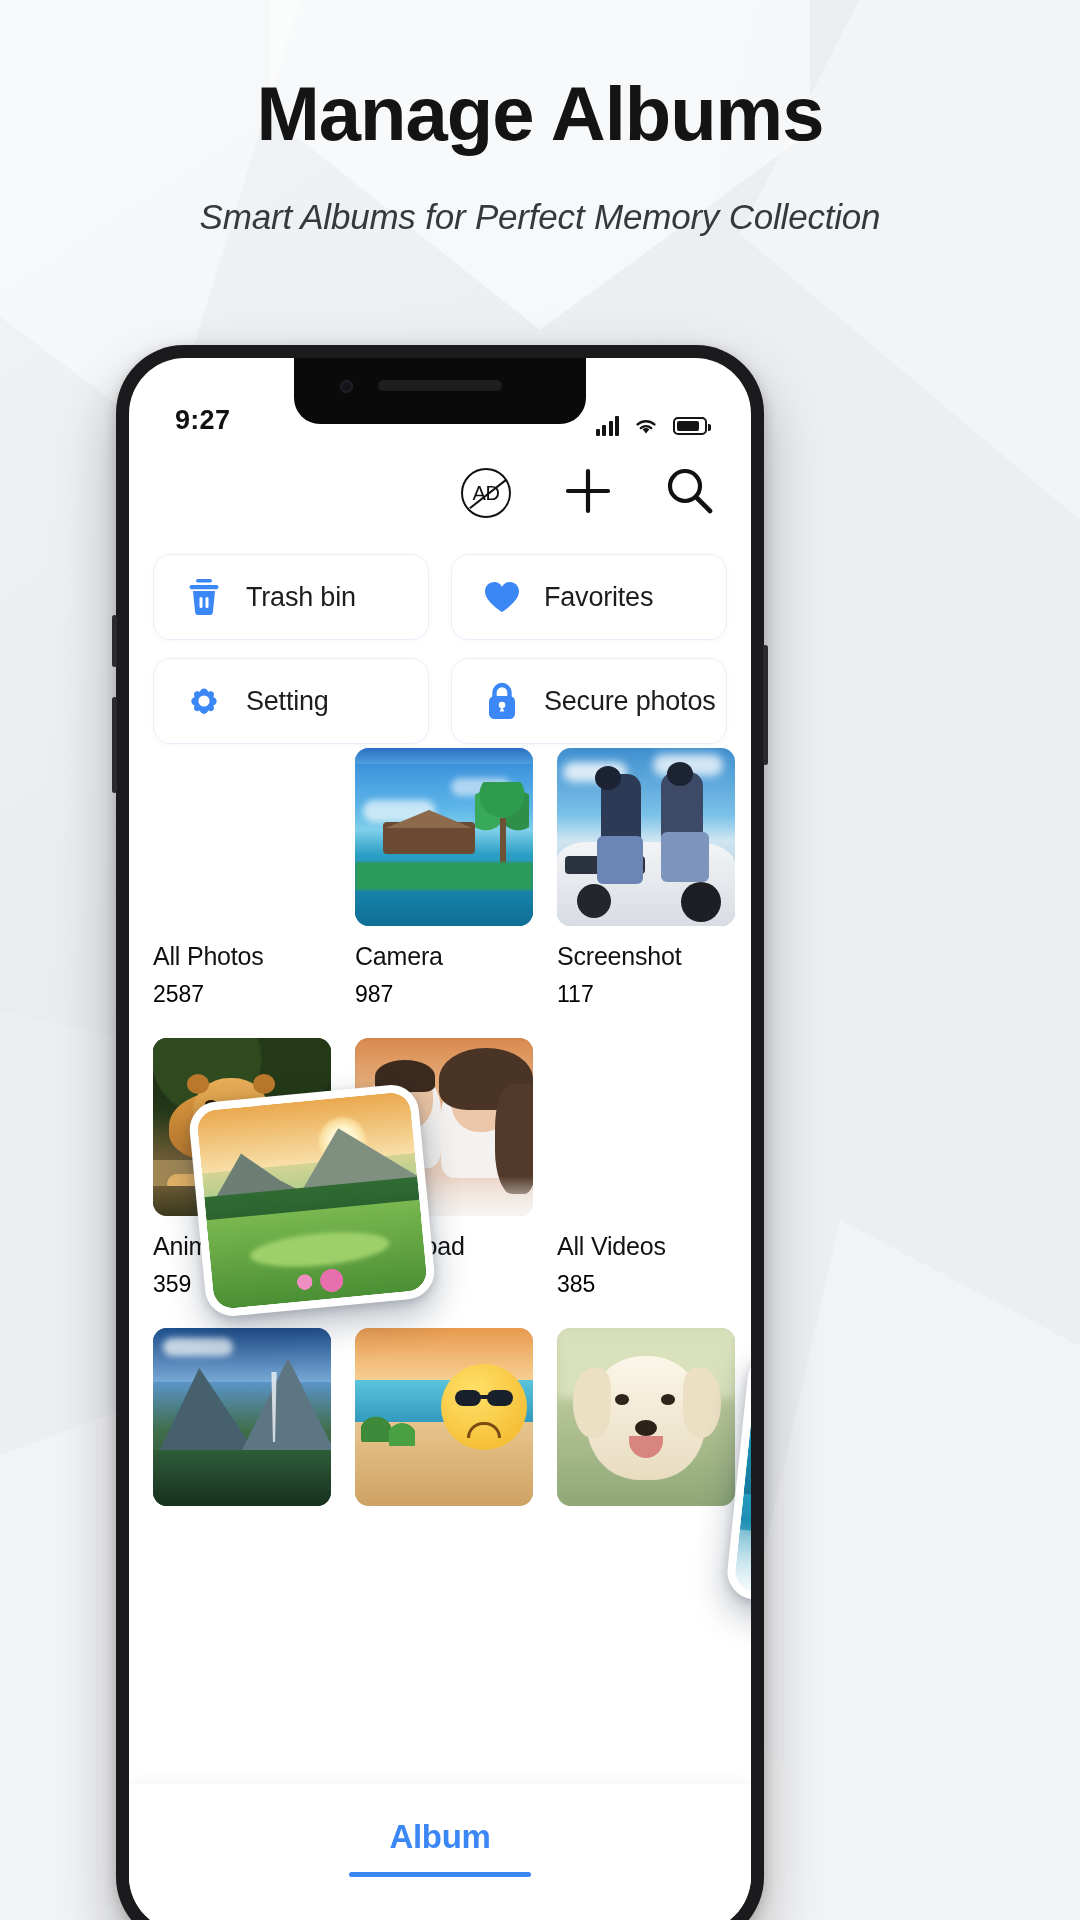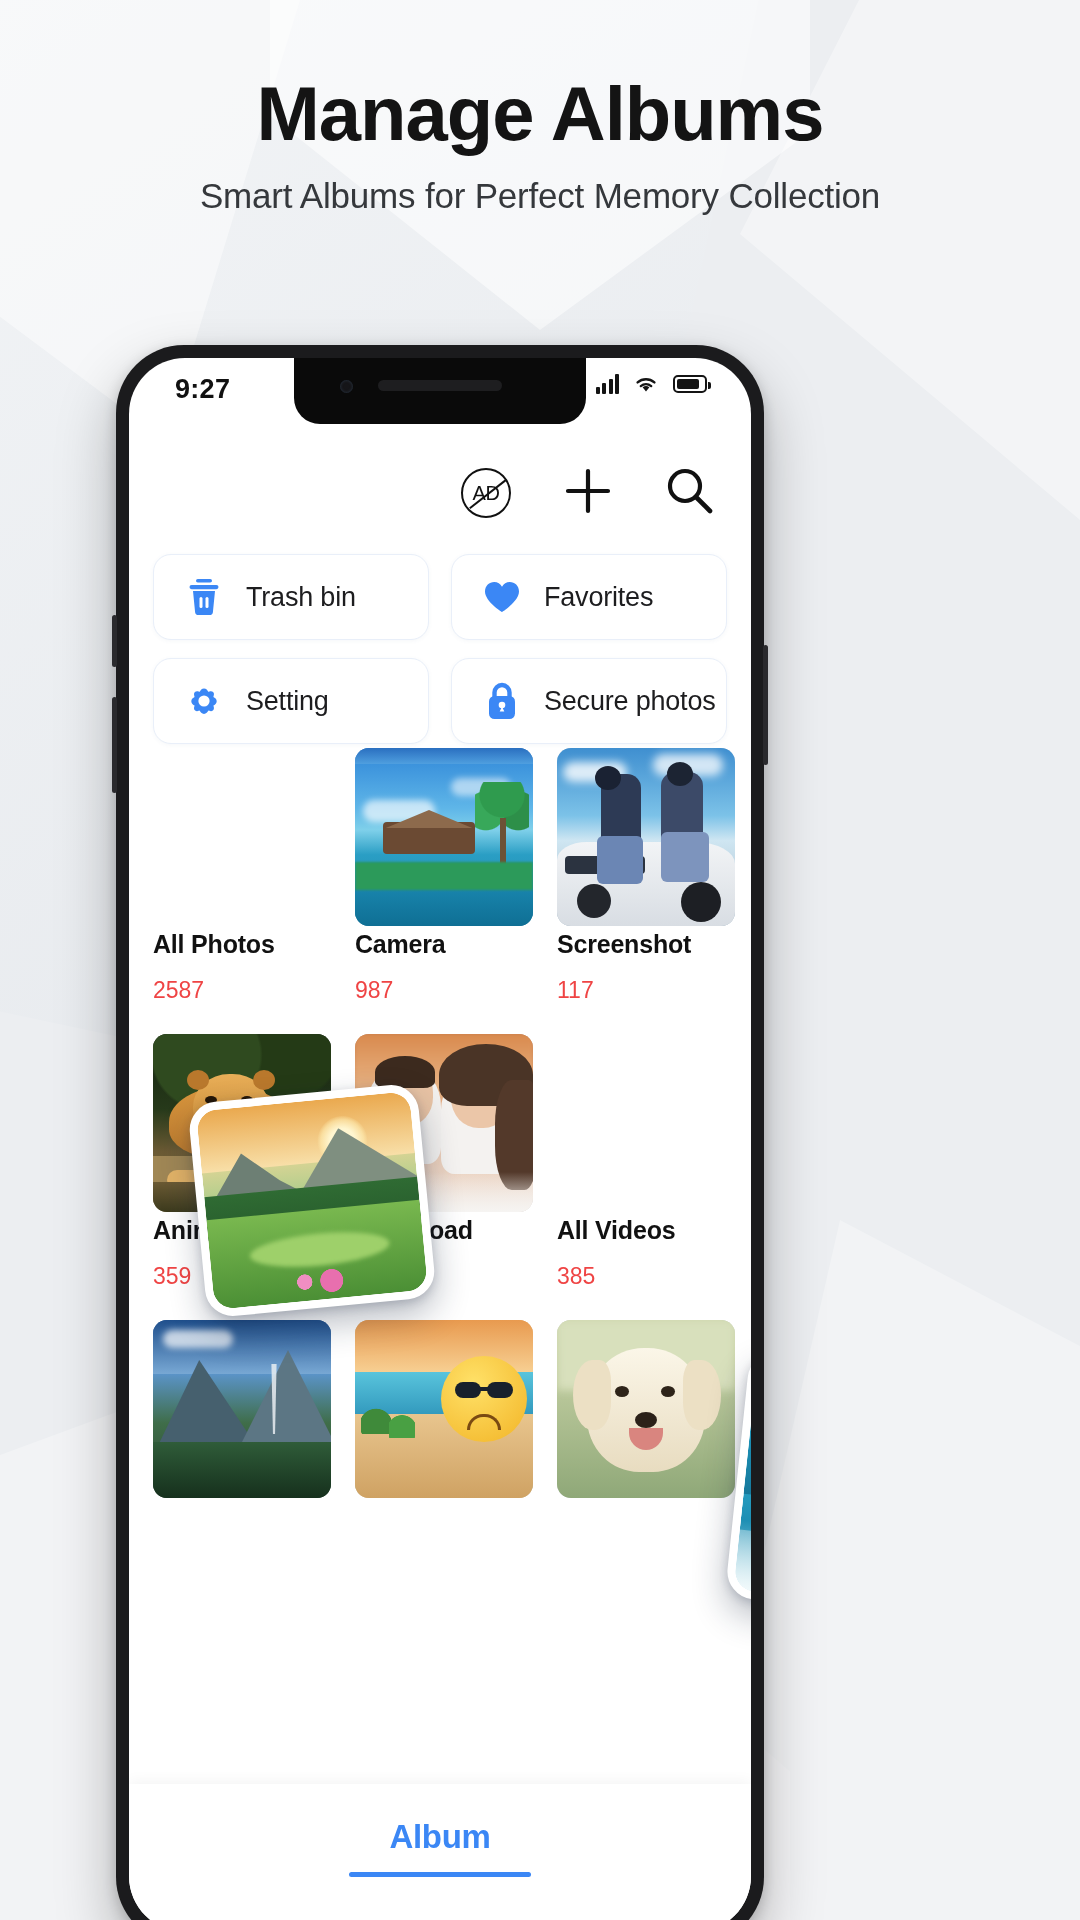--- a/index.html
+++ b/index.html
@@ -25,21 +25,21 @@
   .f4 { left:0; bottom:0; width:420px; height:620px; clip-path:polygon(0 25%,100% 0,60% 100%,0 100%); background:rgba(255,255,255,.30); }
   .f5 { right:0; bottom:0; width:400px; height:700px; clip-path:polygon(40% 0,100% 18%,100% 100%,0 100%); background:rgba(255,255,255,.30); }
   .f6 { left:330px; bottom:0; width:460px; height:330px; clip-path:polygon(0 60%,55% 0,100% 55%,100% 100%,0 100%); background:rgba(255,255,255,.22); }
 
   
   .headline-wrap { position:absolute; top:76px; left:0; width:1080px; text-align:center; z-index:3; }
   .headline {
     font-size:76px; font-weight:bold; color:#141414; letter-spacing:-1px; line-height:1;
   }
   .subhead {
-    margin-top:24px; font-size:35px; color:#35383c; font-weight:400; letter-spacing:-.2px;
+    margin-top:45px; font-size:35px; color:#35383c; font-weight:400; letter-spacing:-.2px;font-style:italic;
   }
 
   
   .phone {
     position:absolute; left:116px; top:345px; width:648px; height:1600px;
     background:#1b1b1d; border-radius:68px; z-index:4;
     box-shadow:0 28px 60px rgba(0,0,0,.28), 0 4px 14px rgba(0,0,0,.18);
     padding:13px;
   }
   .phone::before { 
@@ -69,21 +69,21 @@
   }
   .notch .cam {
     position:absolute; left:46px; top:22px; width:13px; height:13px;
     background:#151518; border-radius:50%;
     box-shadow:inset 0 0 3px #2d3a4a;
   }
 
   
   .statusbar {
     position:absolute; top:0; left:0; width:100%; height:78px; z-index:15;
-    display:flex; align-items:flex-start; justify-content:space-between;
+    display:flex; align-items:flex-end; justify-content:space-between;
     padding:16px 44px 0 46px;
   }
   .status-time { font-size:27px; font-weight:bold; color:#111; letter-spacing:.3px; }
   .status-icons { display:flex; align-items:center; gap:14px; }
   .ic-signal { display:flex; align-items:flex-end; gap:2.5px; height:20px; }
   .ic-signal i { display:block; width:4px; background:#141414; border-radius:1px; }
   .ic-signal i:nth-child(1){height:7px;}
   .ic-signal i:nth-child(2){height:11px;}
   .ic-signal i:nth-child(3){height:15px;}
   .ic-signal i:nth-child(4){height:20px;}
@@ -130,22 +130,22 @@
   
   .album-grid {
     position:absolute; top:390px; left:24px; width:586px; z-index:6;
     display:grid; grid-template-columns:repeat(3,178px); gap:30px 24px;
   }
   .album-card { width:178px; cursor:pointer; }
   .album-thumb {
     width:178px; height:178px; border-radius:14px; overflow:hidden; position:relative;
     background:#cfd6dd;
   }
-  .album-name { margin-top:4px; font-size:25px; color:#111; font-weight:700; letter-spacing:-.2px; }
-  .album-count { margin-top:18px; font-size:23px; color:#ef4444; }
+  .album-name { margin-top:16px; font-size:25px; color:#111; font-weight:400; letter-spacing:-.2px; }
+  .album-count { margin-top:10px; font-size:23px; color:#000000; }
 
   
   .float-card {
     position:absolute; z-index:14; border-radius:28px; overflow:hidden;
     box-shadow:0 16px 34px rgba(22,35,60,.30), 0 3px 10px rgba(22,35,60,.18);
     border:8px solid #ffffff; background:#fff;
   }
   .float-all-photos { left:68px; top:735px; width:230px; height:215px; transform:rotate(-5.5deg); }
   .float-all-videos { left:608px; top:1003px; width:230px; height:248px; transform:rotate(6deg); }
   .float-card .inner { width:100%; height:100%; border-radius:20px; overflow:hidden; position:relative; }

